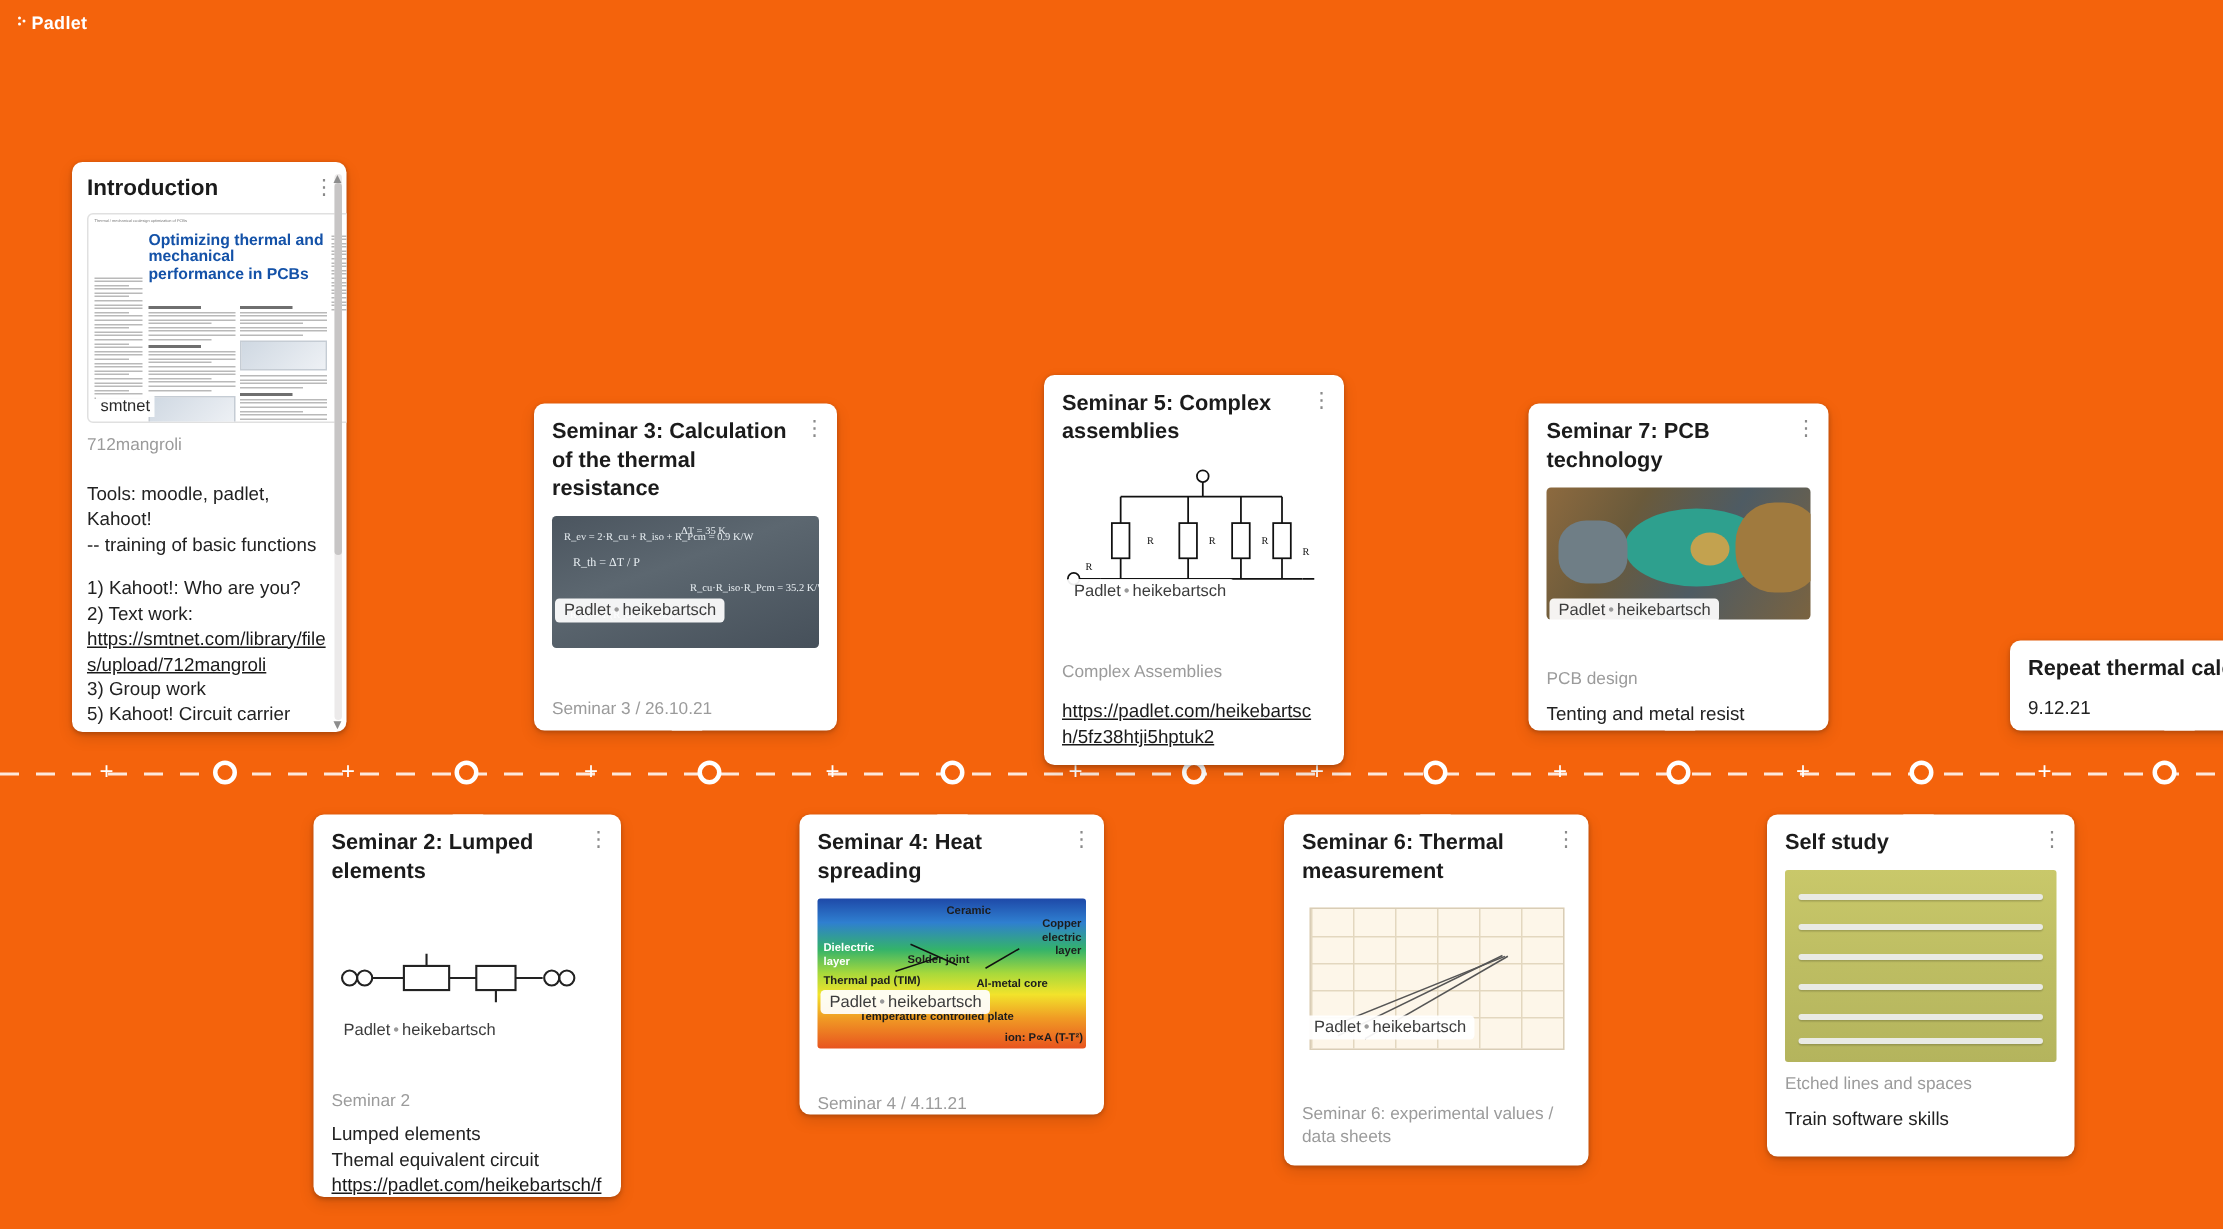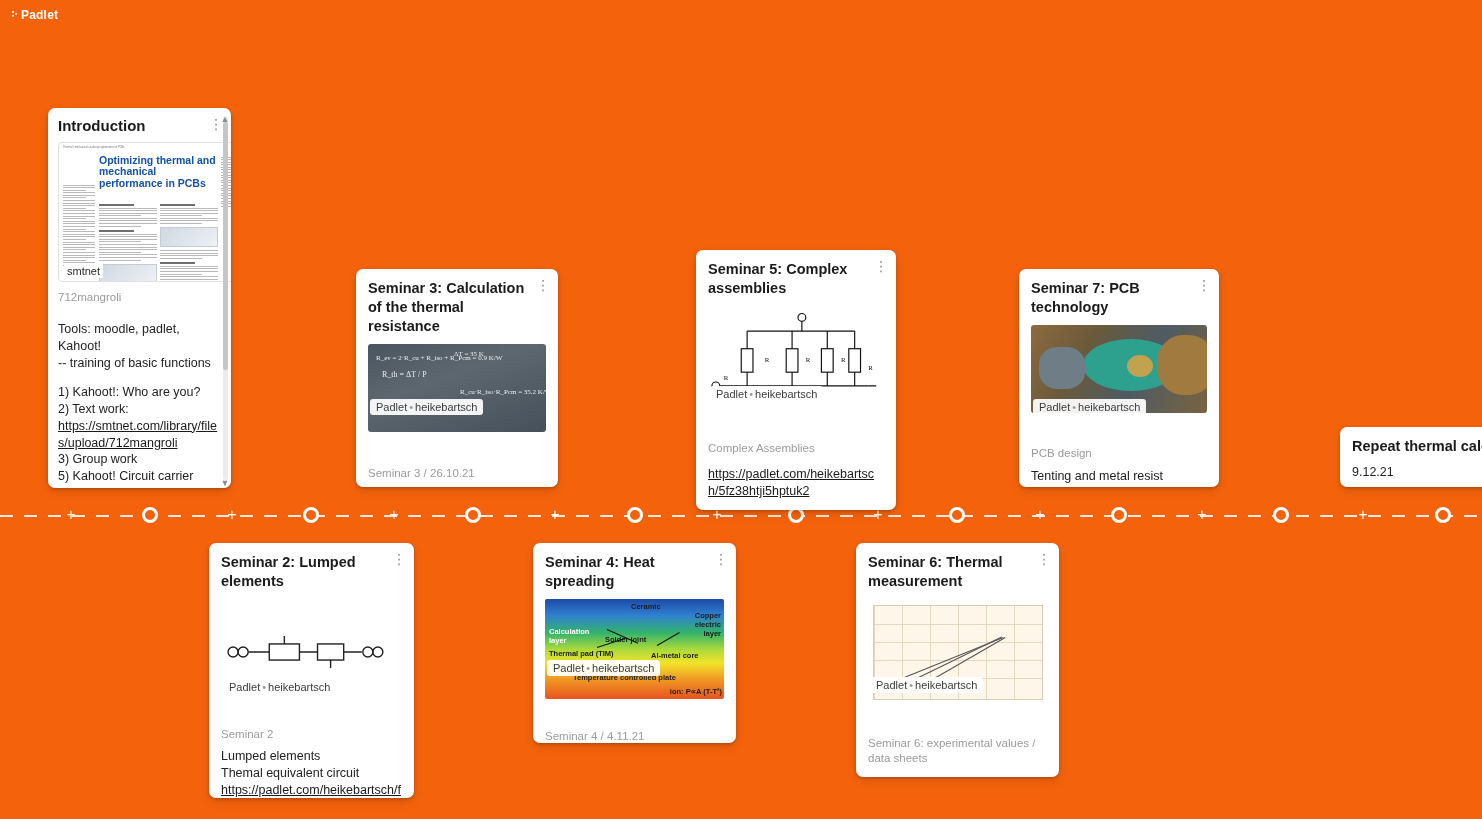--- a/index.html
+++ b/index.html
@@ -397,21 +397,21 @@
     <div class="beak down" style="left:91px;"></div>
   </div>
 
   <div class="card" id="card-s4">
     <div class="kebab"></div>
     <div class="ttl">Seminar 4: Heat spreading</div>
 
     <div class="media heat">
       <div class="lbl" style="left:86px; top:3px;">Ceramic</div>
       <div class="lbl" style="right:3px; top:12px; width:44px; text-align:right;">Copper electric layer</div>
-      <div class="lbl w" style="left:4px; top:28px; width:48px;">Calculation layer</div>
+      <div class="lbl w" style="left:4px; top:28px; width:48px;">Dielectric layer</div>
       <div class="lbl" style="left:60px; top:36px;">Solder joint</div>
       <div class="lbl" style="left:4px; top:50px;text-align:center;">Thermal pad (TIM)</div>
       <div class="lbl" style="left:106px; top:52px;">Al-metal core</div>
       <div class="lbl" style="left:28px; top:74px;">Temperature controlled plate</div>
       <div class="lbl" style="right:2px; top:88px;">ion: P∝A (T-T²)</div>
       <div class="arrow" style="left:62px; top:30px; width:34px; transform:rotate(24deg);"></div>
       <div class="arrow" style="left:52px; top:48px; width:30px; transform:rotate(-18deg);"></div>
       <div class="arrow" style="left:112px; top:46px; width:26px; transform:rotate(-30deg);"></div>
     </div>
 
@@ -517,20 +517,38 @@
     <div class="attrib" style="left:14px; bottom:auto; top:130px;">
       <span>Padlet</span><span class="dot">•</span><span>heikebartsch</span>
     </div>
 
     <div class="muted" style="margin-top:33px;">PCB design</div>
     <div class="body-txt" style="margin-top:7px;">Tenting and metal resist technology</div>
 
     <div class="beak down" style="left:90px;"></div>
   </div>
 
+  <div class="card" id="card-self">
+    <div class="kebab"></div>
+    <div class="ttl">Self study</div>
+
+    <div class="media etch">
+      <div class="line" style="top:16px;"></div>
+      <div class="line" style="top:36px;"></div>
+      <div class="line" style="top:56px;"></div>
+      <div class="line" style="top:76px;"></div>
+      <div class="line" style="top:96px;"></div>
+      <div class="line" style="top:112px;"></div>
+    </div>
+
+    <div class="muted">Etched lines and spaces</div>
+    <div class="body-txt" style="margin-top:7px;">Train software skills</div>
+
+    <div class="beak up" style="left:90px;"></div>
+  </div>
 
   <div class="card" id="card-rep">
     <div class="ttl" style="margin-right:0;">Repeat thermal calcu</div>
     <div class="body-txt">9.12.21</div>
     <div class="beak down" style="left:102px;"></div>
   </div>
 
 </div>
 
 </body></html>

